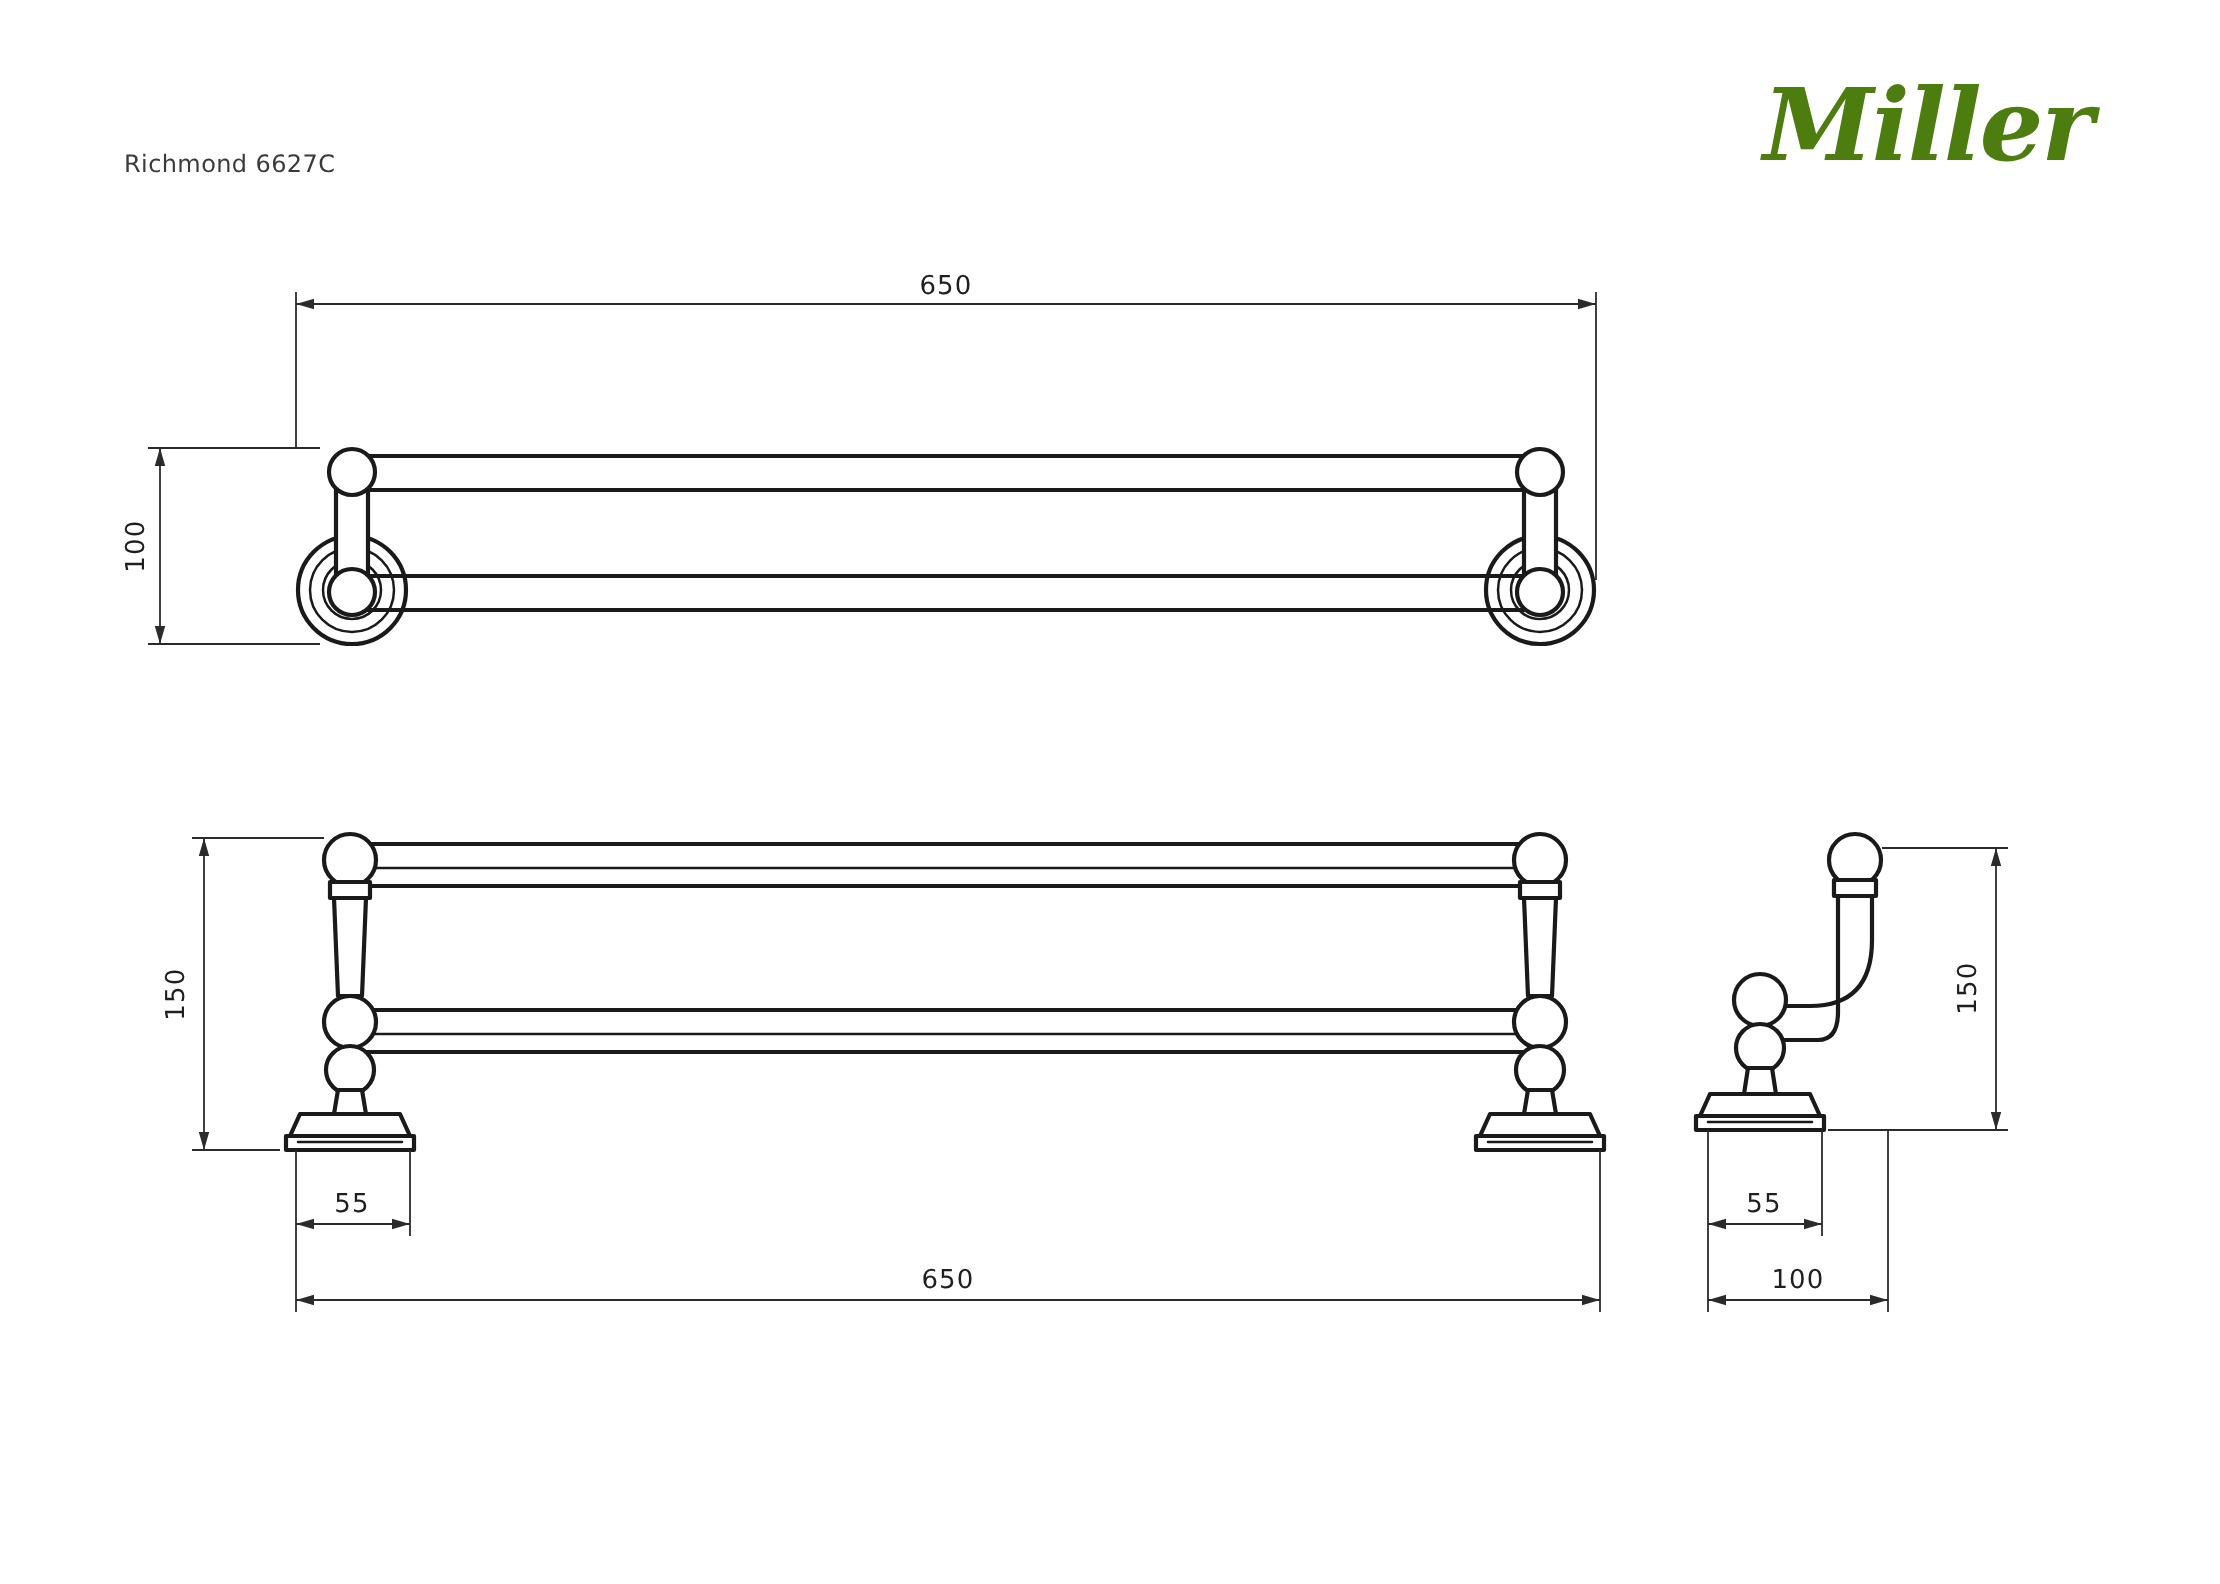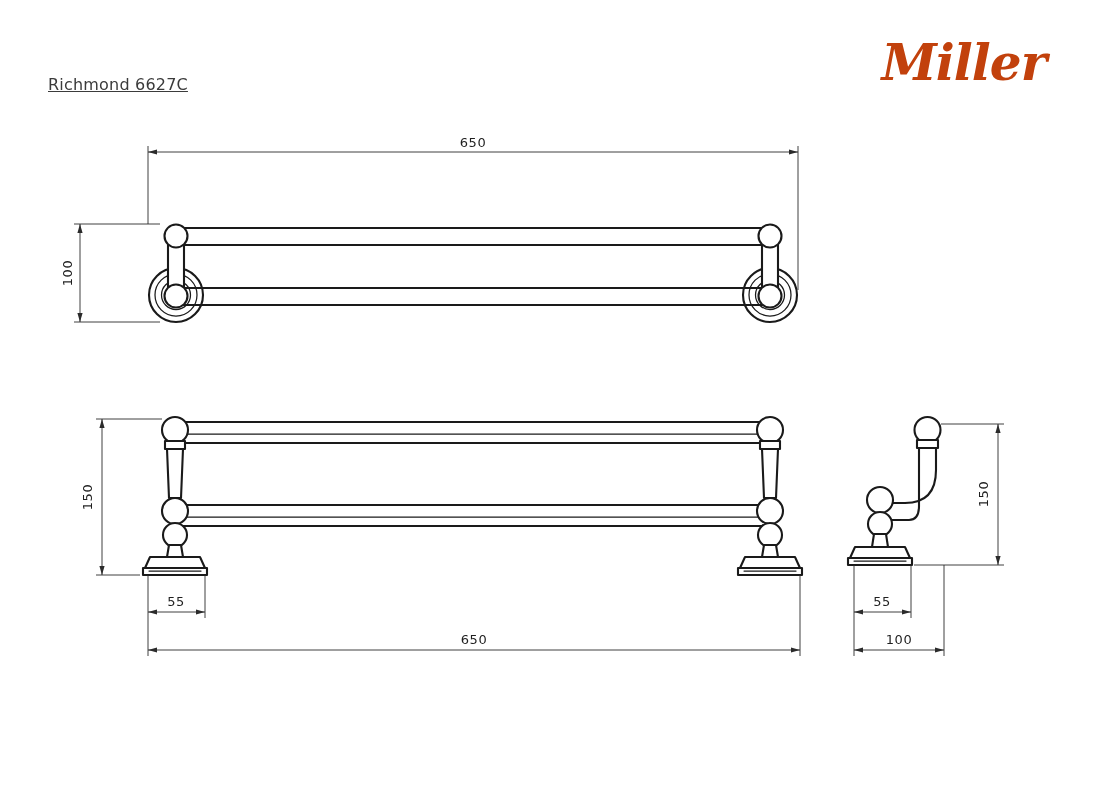--- a/index.html
+++ b/index.html
@@ -16,41 +16,40 @@
   }
   #page {
     position: absolute;
     left: 0; top: 0;
     width: 1110px;
     height: 792px;
     background: #ffffff;
   }
   .drawing-title {
     position: absolute;
-    left: 48px;
+    left: 62px;
     top: 75px;
-    font-size: 16px;
+    font-size: 12px;
     color: #3b3b3b;
     letter-spacing: 0.2px;
     white-space: nowrap;
-    text-decoration: underline;
   }
   .brand {
     position: absolute;
     right: 64px;
     top: 38px;
     text-align: right;
     width: 320px;
   }
   .brand-script {
     font-family: "DejaVu Serif", "Liberation Serif", serif;
     font-style: italic;
     font-weight: 700;
     font-size: 50px;
-    color: #c2410c;
+    color: #4d7c0f;
     line-height: 1.0;
     letter-spacing: -1px;
     display: block;
   }
   .brand-sub {
     display: block;
     margin-top: 4px;
     font-size: 11.4px;
     font-weight: 700;
     letter-spacing: 2.25px;

